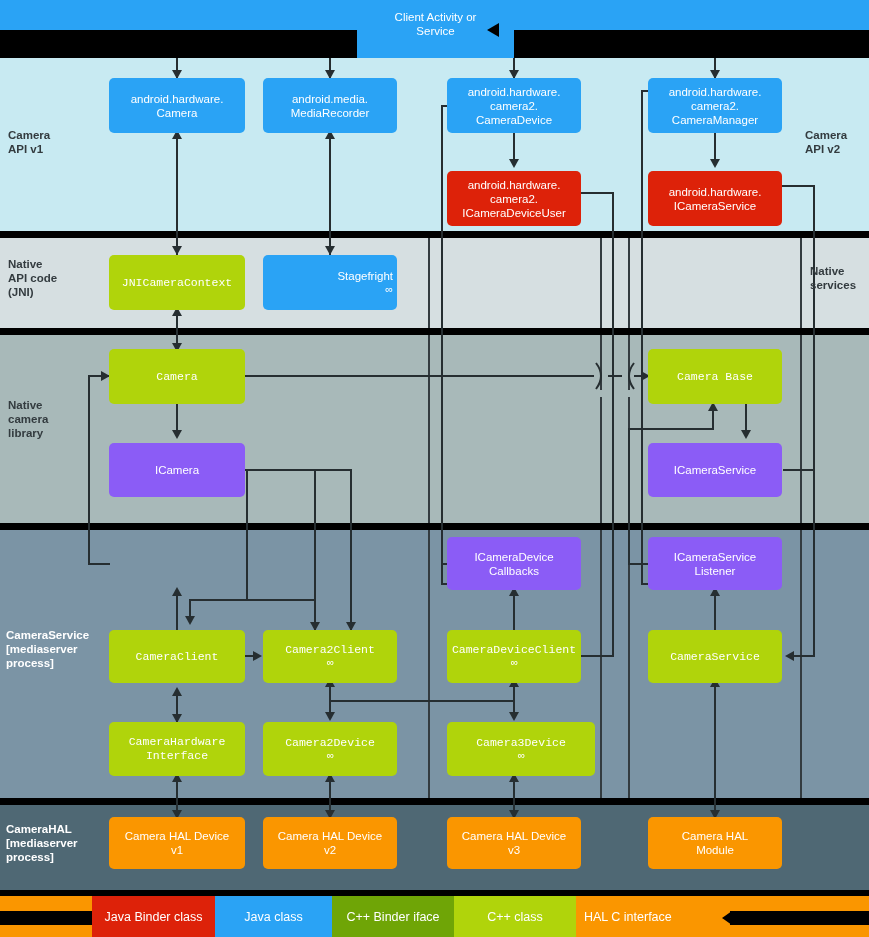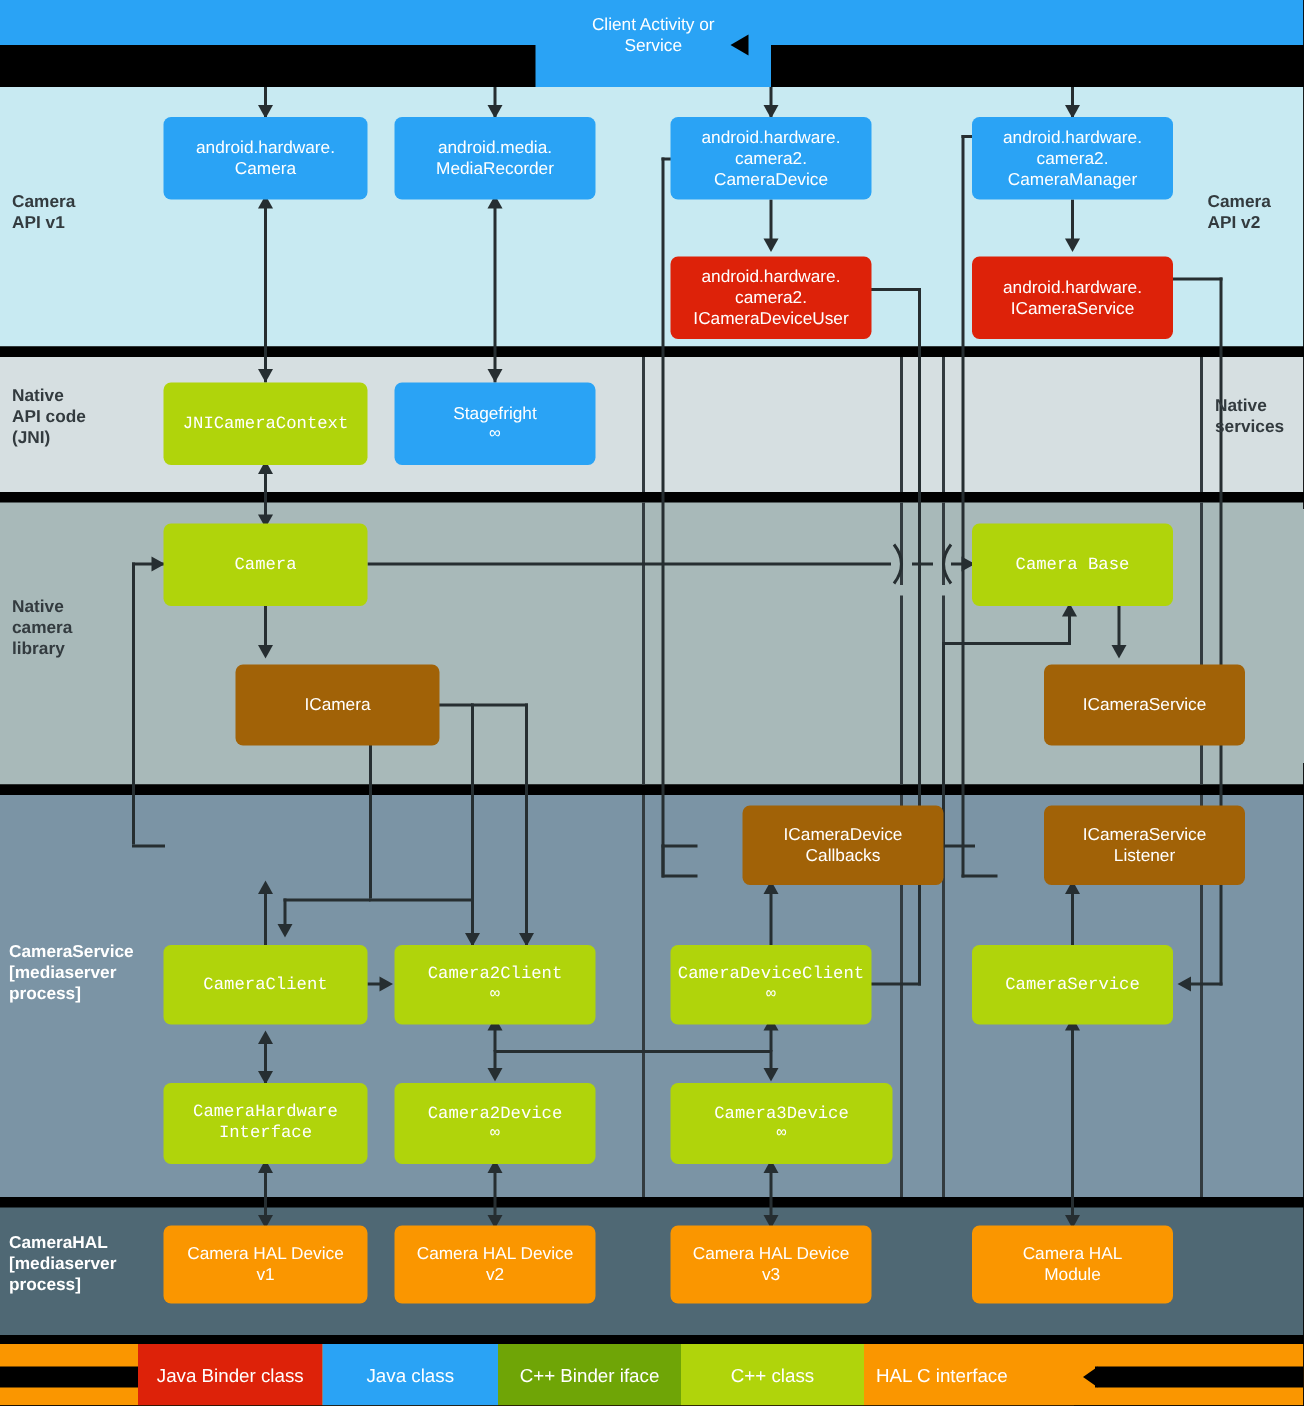--- a/index.html
+++ b/index.html
@@ -79,21 +79,21 @@
     text-align: center;
     font-size: 11.5px;
     line-height: 14px;
     padding: 2px 4px;
     z-index: 6;
   }
   .box .sub { font-size: 11px; line-height: 13px; }
   .c-javaclass   { background: #2aa3f5; }
   .c-javabinder  { background: #dd2209; }
   .c-cppclass    { background: #b0d40b; font-family: Liberation Mono, monospace; }
-  .c-cppbinder   { background: #a16207; margin-left: 48px; }
+  .c-cppbinder   { background: #8b5cf6; }
   .c-halc        { background: #fa9600; }
 
   
   .side-label {
     position: absolute;
     font-size: 11.5px;
     line-height: 14px;
     font-weight: bold;
     color: #333b3f;
     z-index: 7;
@@ -390,21 +390,21 @@
 
   <div class="box c-javabinder" style="left:648px; top:171px; width:134px; height:55px;">
     <div>android.hardware.</div>
     <div>ICameraService</div>
   </div>
 
   <div class="box c-cppclass" style="left:109px; top:255px; width:136px; height:55px;">
     <div>JNICameraContext</div>
   </div>
 
-  <div class="box c-javaclass" style="left:263px; top:255px; width:134px; height:55px;">
+  <div class="box c-javaclass" style="left:263px; top:255px; width:134px; height:55px;align-items:flex-end;">
     <div>Stagefright</div>
     <div class="sub">∞</div>
   </div>
 
   <div class="box c-cppclass" style="left:109px; top:349px; width:136px; height:55px;">
     <div>Camera</div>
   </div>
 
   <div class="box c-cppbinder" style="left:109px; top:443px; width:136px; height:54px;">
     <div>ICamera</div>

